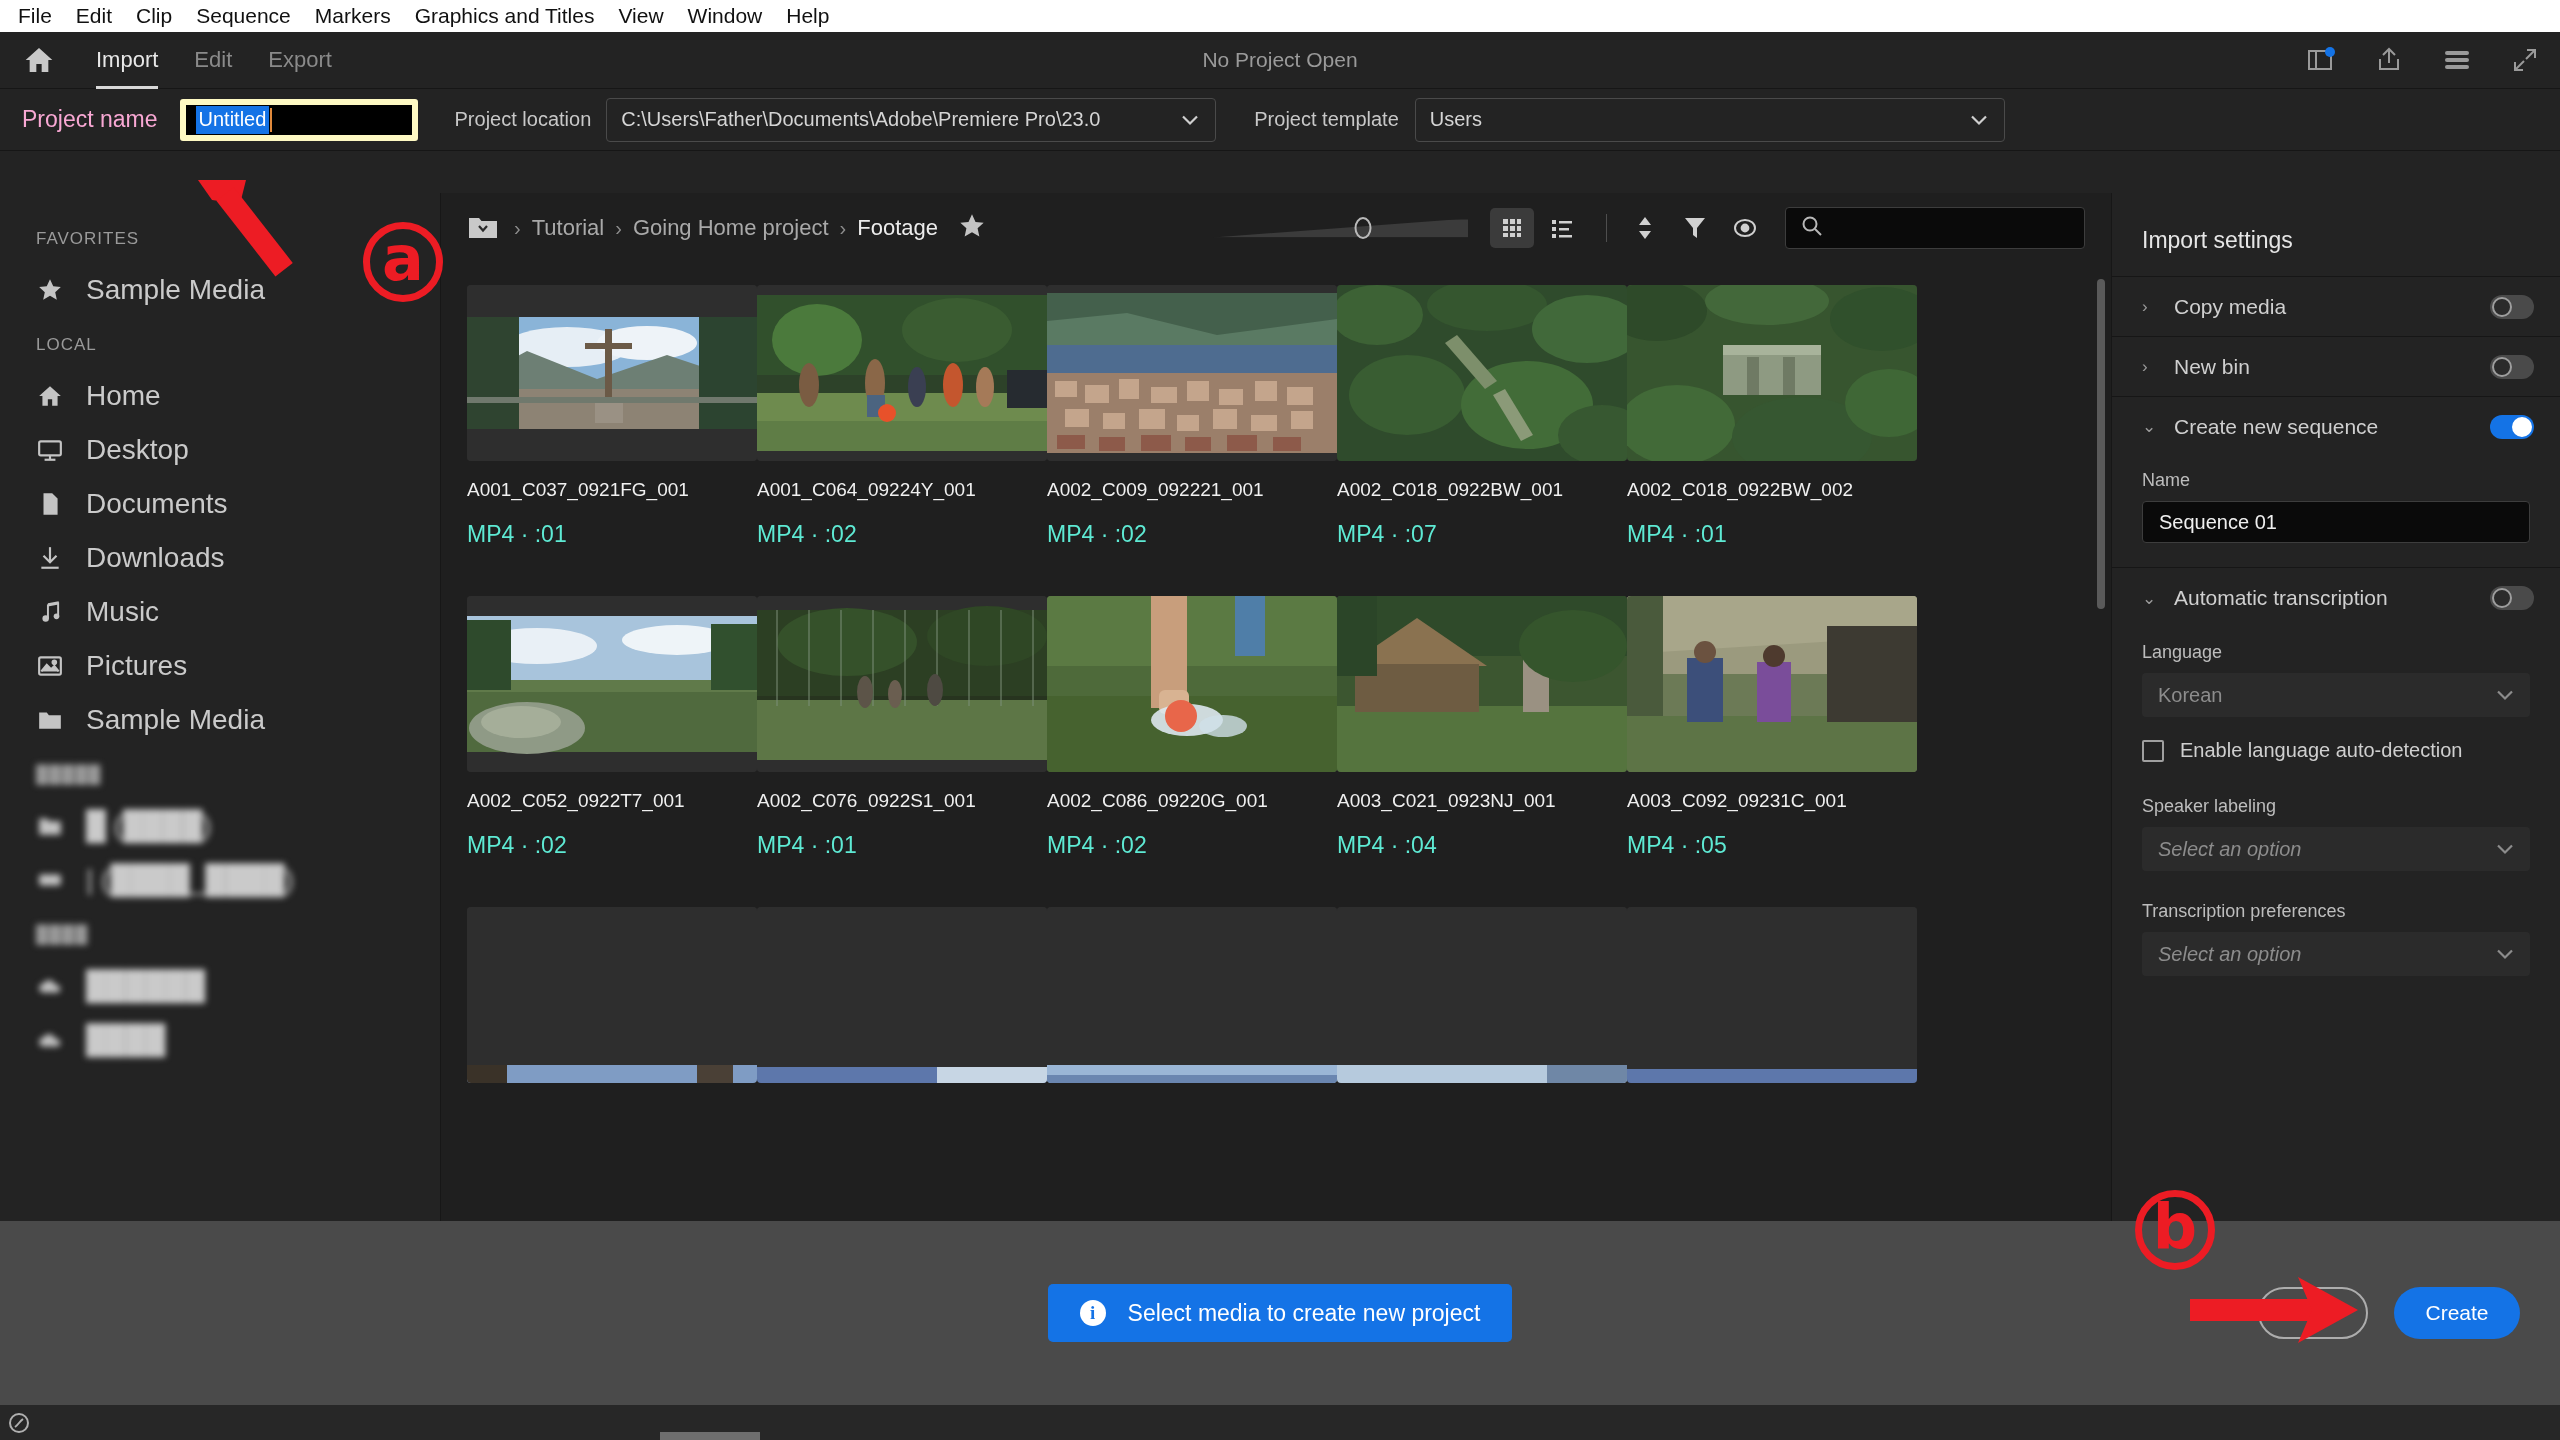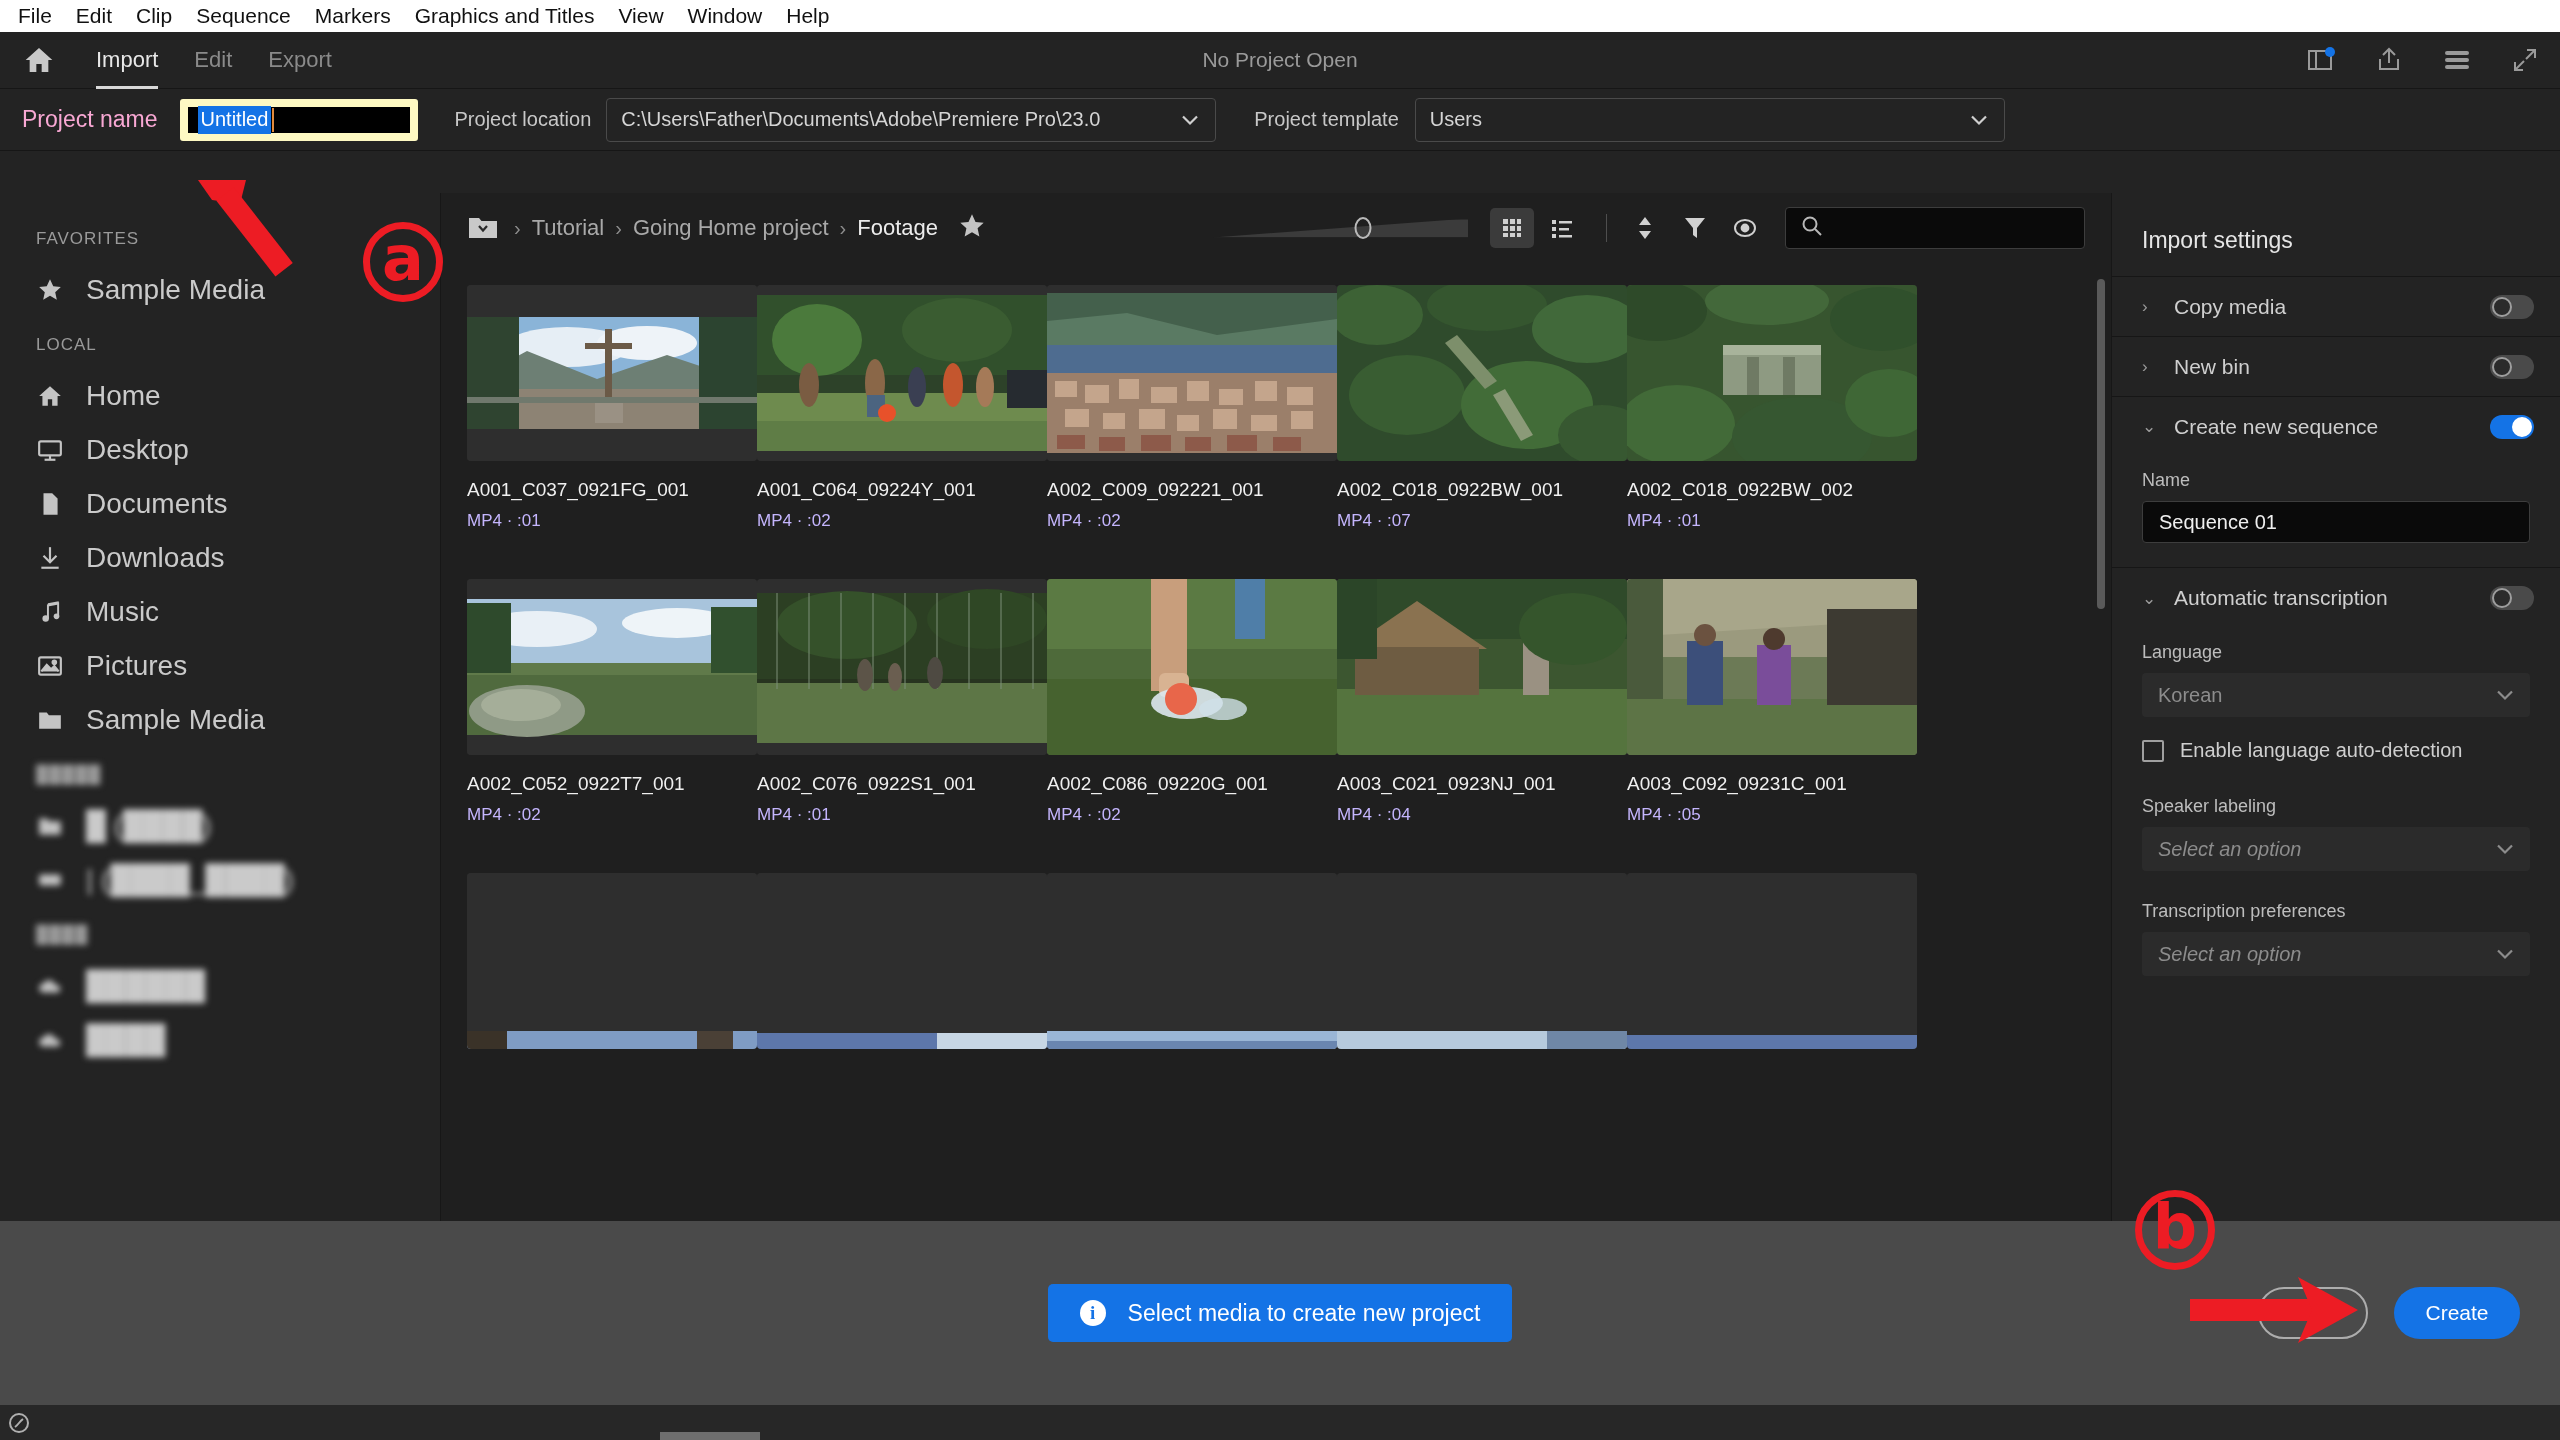--- a/index.html
+++ b/index.html
@@ -55,21 +55,21 @@
   .hdr-icon { width: 30px; height: 30px; display: flex; align-items: center; justify-content: center; position: relative; }
 
   
   .projbar {
     height: 62px; background: #232323; display: flex; align-items: center;
     padding-left: 22px; gap: 0; position: relative; border-bottom: 1px solid #161616;
   }
   .pb-label { font-size: 23px; color: #f9a8d4; }
   .pname-field {
     margin-left: 22px; width: 238px; height: 42px; background: #000;
-    border: 8px solid #fef9c3; border-radius: 3px; display: flex; align-items: center;
+    border: 6px solid #fef9c3; border-radius: 3px; display: flex; align-items: center;
     padding-left: 10px;
   }
   .pname-sel { background: #1473e6; color: #fff; font-size: 20px; padding: 2px 3px 3px 3px; }
   .caret-bar { width: 2px; height: 24px; background: #e08a3c; margin-left: 1px; }
   .ploc-label { margin-left: 37px; font-size: 20px; color: #c8c8c8; }
   .dropdown {
     height: 44px; background: #232323; border: 1px solid #4a4a4a; border-radius: 4px;
     display: flex; align-items: center; padding: 0 14px; color: #d5d5d5; font-size: 20px;
     position: relative;
   }
@@ -115,21 +115,21 @@
   .searchbox { width: 300px; height: 42px; background: #0a0a0a; border: 1px solid #3d3d3d;
     border-radius: 4px; display: flex; align-items: center; padding-left: 14px; margin-left: 12px; }
 
   .grid { position: absolute; left:0; right:0; top: 70px; bottom: 0; overflow: hidden; padding: 0 26px; }
   .row { display: flex; }
   .cell { width: 290px; }
   .thumb { width: 290px; height: 176px; background: #2e2e2e; border-radius: 4px;
            overflow: hidden; display: flex; align-items: center; justify-content: center; }
   .thumb img, .thumb .ph { width: 100%; height: 100%; }
   .cname { font-size: 19px; color: #f0f0f0; margin-top: 18px; }
-  .cmeta { font-size: 17px; color: #c4b5fd; margin-top: 10px; }
+  .cmeta { font-size: 23px; color: #5eead4; margin-top: 20px; }
   .scrollbar { position: absolute; right: 6px; top: 86px; width: 8px; height: 330px;
                background: #5a5a5a; border-radius: 4px; }
 
   
   .settings { width: 448px; background: #232323; }
   .st-title { font-size: 23px; color: #e6e6e6; padding: 34px 0 0 30px; }
   .st-row { height: 60px; display: flex; align-items: center; padding: 0 26px 0 30px;
             border-top: 1px solid #161616; margin-top: 22px; }
   .st-row + .st-row { margin-top: 0; }
   .st-row .arrow { width: 26px; color: #9a9a9a; font-size: 17px; }

